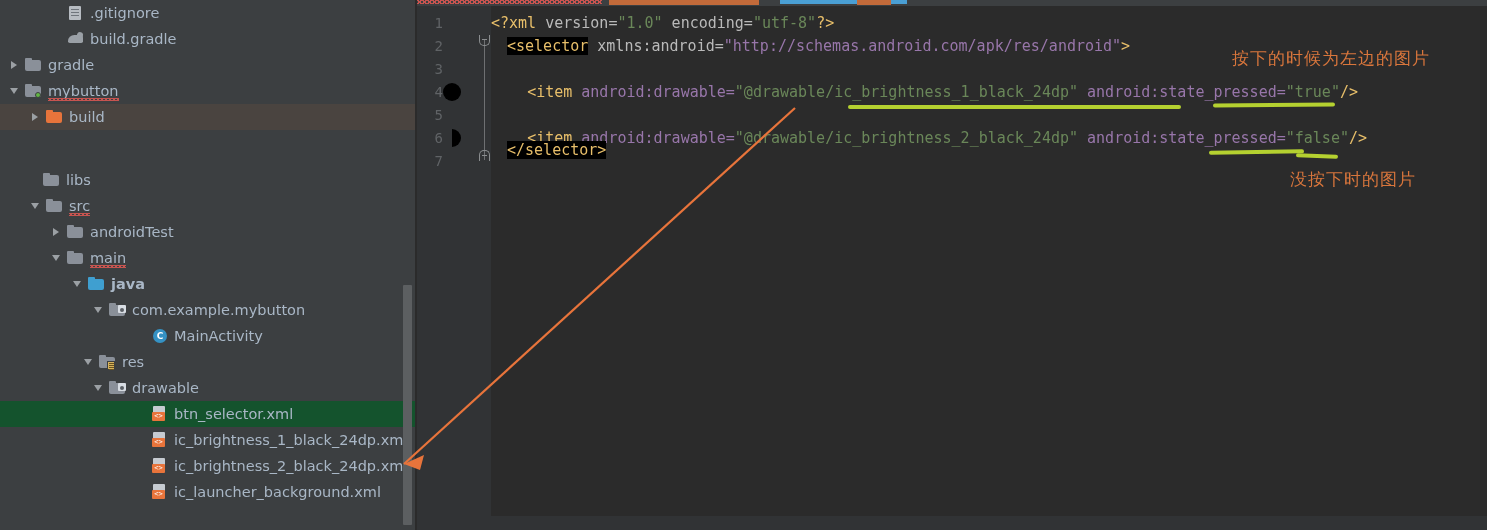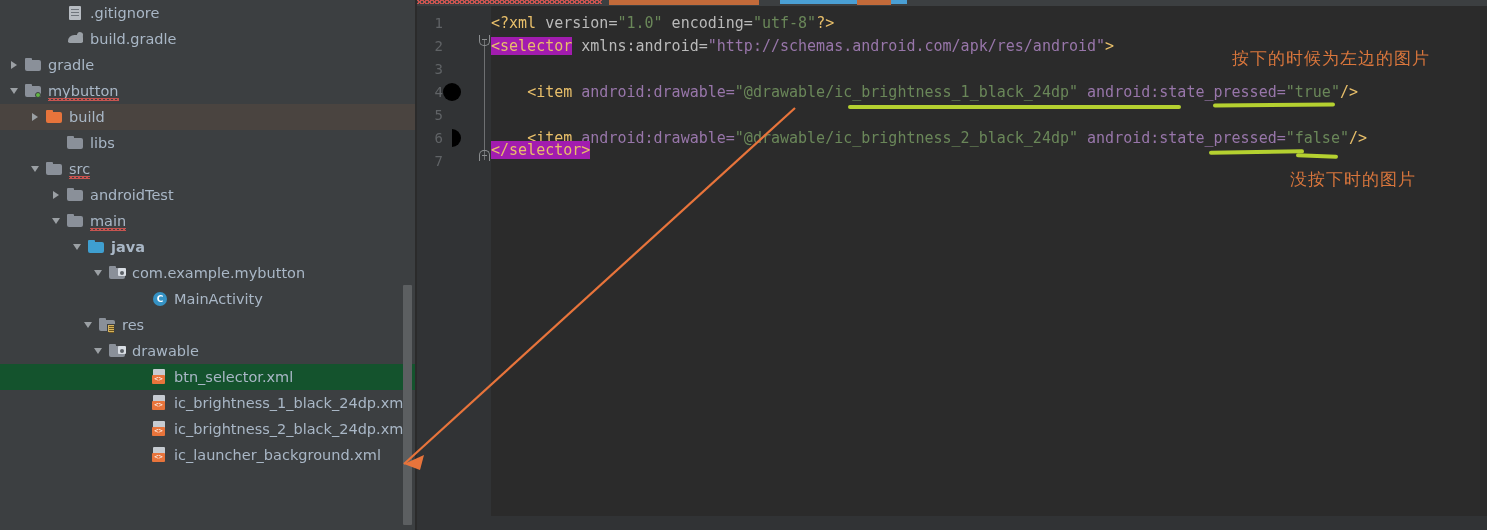--- a/index.html
+++ b/index.html
@@ -218,21 +218,21 @@
 
   #code {
     position: absolute; left: 74px; top: 6px; width: 996px; height: 524px;
     font-family: "DejaVu Sans Mono", monospace;
     font-size: 15px;
     white-space: pre;
   }
   .cline { position: absolute; left: 0; height: 23px; line-height: 23px; }
   .t-default { color: #a9b7c6; }
   .t-tag     { color: #e8bf6a; }
-  .t-tagsel  { color: #e8bf6a; background: #a21caf; }
+  .t-tagsel  { color: #e8bf6a; background: #000000; margin-left: 16px; }
   .t-attr    { color: #bababa; }
   .t-ns      { color: #9876aa; }
   .t-strq    { color: #6a8759; }
   .t-pitag   { color: #e8bf6a; }
 
   
   .marker {
     position: absolute; height: 4px; background: #b5d130;
     border-radius: 2px;
   }
@@ -276,21 +276,21 @@
           <span class="ic folder">
             <i class="badge-green"></i>
           </span>
           <span class="tree-label spell">mybutton</span>
         </div>
         <div class="tree-row hovered" style="padding-left: 29px;">
           <span class="tw right"></span>
           <span class="ic folder-orange"></span>
           <span class="tree-label">build</span>
         </div>
-        <div class="tree-row" style="padding-left: 50px;">
+        <div class="tree-row" style="padding-left: 26px; margin-top: 37px;">
           <span class="tw"></span>
           <span class="ic folder"></span>
           <span class="tree-label">libs</span>
         </div>
         <div class="tree-row" style="padding-left: 29px;">
           <span class="tw down"></span>
           <span class="ic folder"></span>
           <span class="tree-label spell">src</span>
         </div>
         <div class="tree-row" style="padding-left: 50px;">

